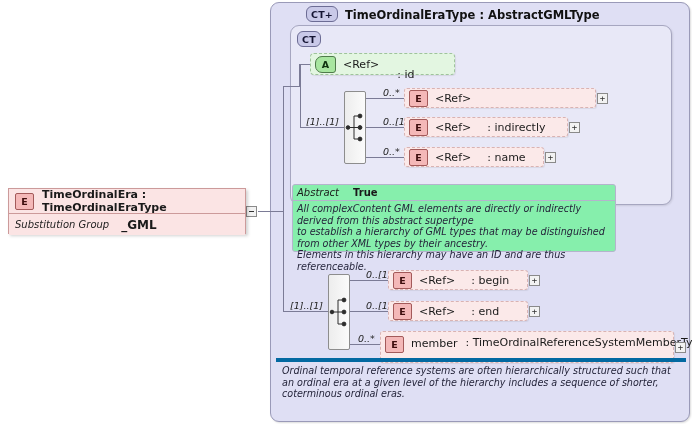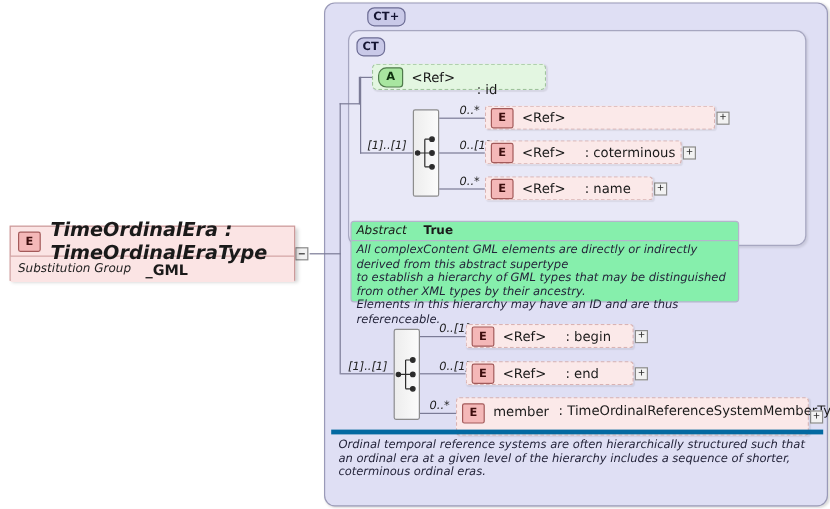--- a/index.html
+++ b/index.html
@@ -79,21 +79,21 @@
   }
 
   
   #left-el{
     left:8px;top:188px;width:238px;height:46px;
     background:#fbe4e4;border:1px solid #cc9a9a;
     box-shadow:2px 2px 3px rgba(0,0,0,.18);
   }
   #left-el-top{height:24px;display:flex;align-items:center;padding-left:6px;
     border-bottom:1px solid #cc9a9a;}
-  #left-el-title{font-size:16px;font-weight:bold;margin-left:8px;font-style:italic;}
+  #left-el-title{font-size:11px;font-weight:bold;margin-left:8px;}
   #left-el-bot{height:21px;display:flex;align-items:center;padding-left:6px;
     background:#fbe4e4;}
   .sg-lbl{font-style:italic;font-size:10px;color:#222;}
   .sg-val{font-size:12px;font-weight:bold;margin-left:12px;}
 
   
   .doc{
     font-style:italic;font-size:9.6px;line-height:11.6px;color:#24243a;
     white-space:pre-line;
   }
@@ -112,20 +112,21 @@
     border-top:4px solid #0369a1;padding:3px 6px 0 6px;
   }
 </style>
 </head>
 <body>
 
 <div class="abs" id="ct-outer"></div>
 
 <div class="abs" id="ct-outer-head">
   <span class="badge">CT+</span>
+  <span class="ct-title">TimeOrdinalEraType : AbstractGMLType</span>
 </div>
 
 <div class="abs" id="ct-inner"></div>
 
 <div class="abs" id="ct-inner-head">
   <span class="badge">CT</span>
 </div>
 
 <div class="abs ln" style="left:300px;top:64px;width:11px;height:1px;"></div>
 <div class="abs" id="attr-id">
@@ -162,21 +163,21 @@
   <span class="e-badge">E</span>
   <span class="row-txt">&lt;Ref&gt;</span>
 </div>
 <div class="abs plus" style="left:597px;top:93px;width:11px;height:11px;">+</div>
 
 <div class="abs ln" style="left:366px;top:127px;width:38px;height:1px;"></div>
 <div class="abs card" style="left:383px;top:116px;">0..[1]</div>
 <div class="abs ebox" style="left:404px;top:117px;width:164px;height:20px;">
   <span class="e-badge">E</span>
   <span class="row-txt">&lt;Ref&gt;</span>
-  <span class="row-txt" style="margin-left:16px;">: coterminous</span>
+  <span class="row-txt" style="margin-left:16px;">: indirectly</span>
 </div>
 <div class="abs plus" style="left:569px;top:122px;width:11px;height:11px;">+</div>
 
 <div class="abs ln" style="left:366px;top:157px;width:38px;height:1px;"></div>
 <div class="abs card" style="left:383px;top:146px;">0..*</div>
 <div class="abs ebox" style="left:404px;top:147px;width:140px;height:20px;">
   <span class="e-badge">E</span>
   <span class="row-txt">&lt;Ref&gt;</span>
   <span class="row-txt" style="margin-left:16px;">: name</span>
 </div>

